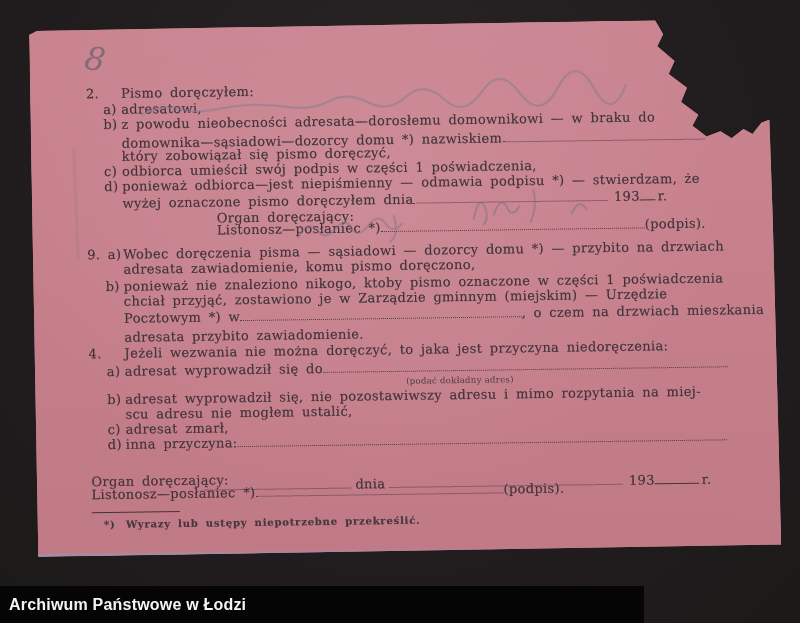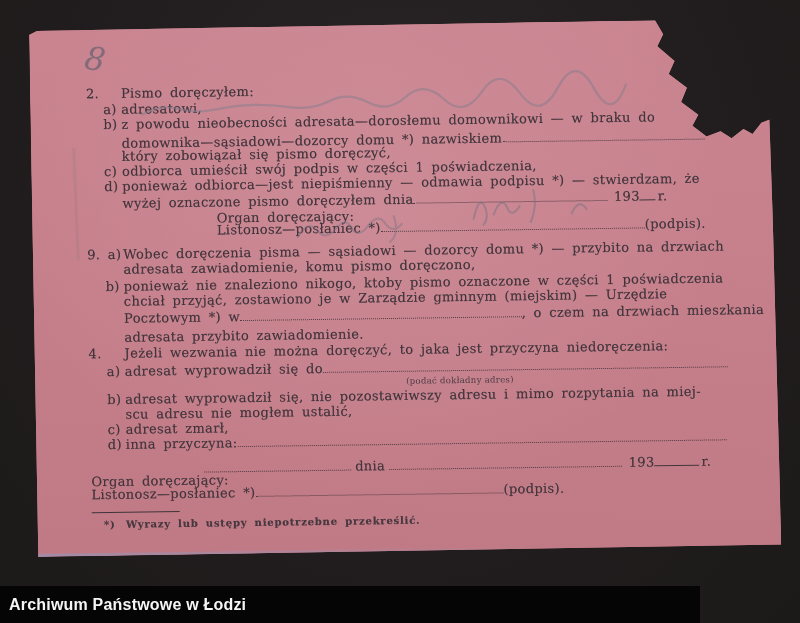--- a/index.html
+++ b/index.html
@@ -42,21 +42,21 @@
   .year{margin-left:7px;} .ysuf{margin-left:2px;}
   .hint{position:absolute;left:351px;top:352px;width:150px;text-align:center;
     font-size:8.5px;letter-spacing:0.3px;color:#4a3b42;white-space:nowrap;}
   .rule{position:absolute;left:56px;top:484px;width:88px;border-bottom:1.6px solid #40343b;}
   .foot{font-size:10px;font-weight:bold;letter-spacing:0.8px;color:#46383f;}
   .foot .lblF{flex:0 0 22px;}
   
   .pencil{position:absolute;inset:0;pointer-events:none;}
   
   .archive-bar{
-    position:absolute;left:0;top:586px;width:700px;height:37px;background:#050505;
+    position:absolute;left:0;top:586px;width:644px;height:37px;background:#050505;
     display:flex;align-items:center;
     font-family:"Liberation Sans", sans-serif;font-weight:bold;font-size:16px;
     color:#f5f5f5;letter-spacing:0.2px;padding-left:9px;box-sizing:border-box;
   }
 </style>
 </head>
 <body>
 
 <div class="stage">
 
@@ -149,21 +149,21 @@
       <span class="lblA">c)</span>
       <span>adresat zmarł,</span>
     </div>
     <div class="ln" style="left:73px;top:410px;width:619px">
       <span class="lblA">d)</span>
       <span>inna przyczyna:</span>
       <span class="dots"></span>
     </div>
     <div class="ln" style="left:169px;top:435px;width:507px">
       <span class="dots fixed147"></span>
-      <span style="margin:0 4px">dnia</span>
+      <span style="margin:18px 4px">dnia</span>
       <span class="dots"></span>
       <span class="year">193</span>
       <span class="uline u45"></span>
       <span class="ysuf">r.</span>
     </div>
     <div class="ln" style="left:56px;top:447px">
       <span>Organ doręczający:</span>
     </div>
     <div class="ln" style="left:56px;top:460px;width:473px">
       <span>Listonosz—posłaniec *)</span>

